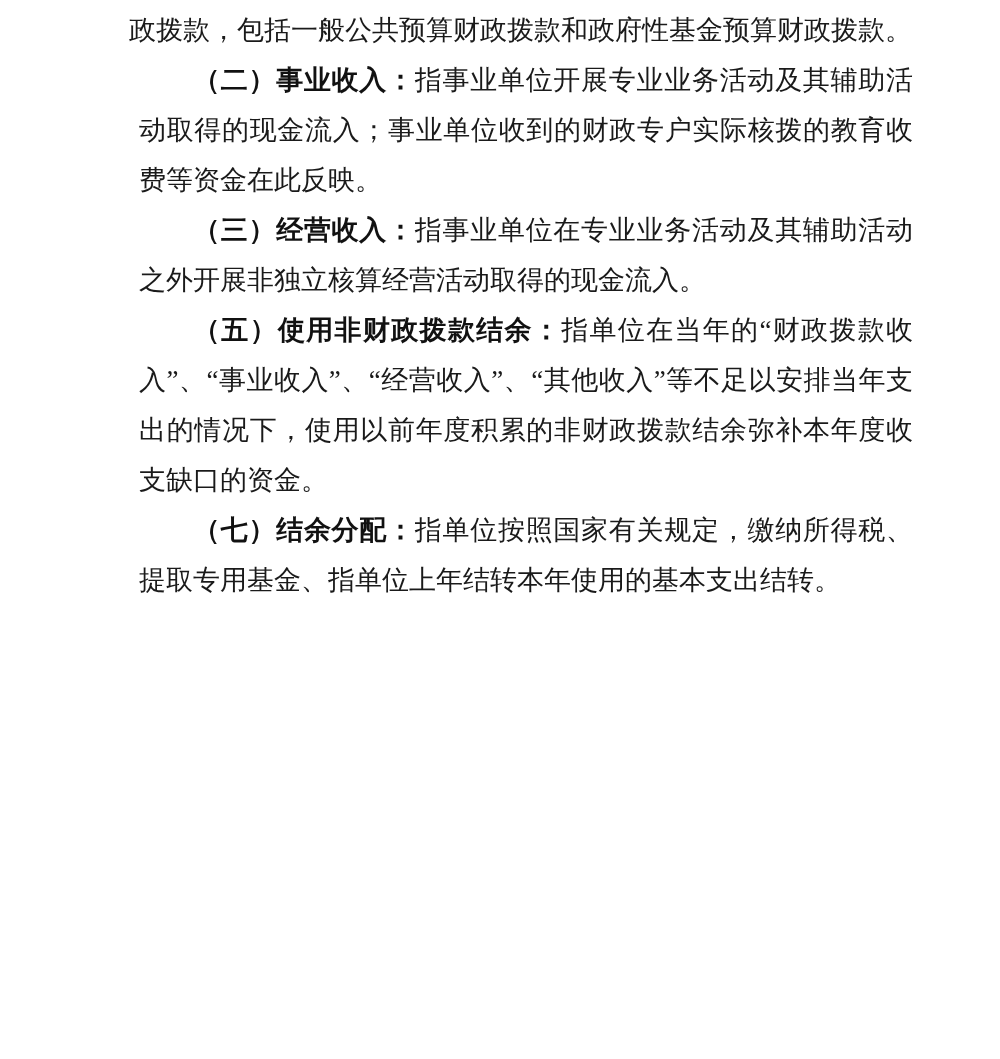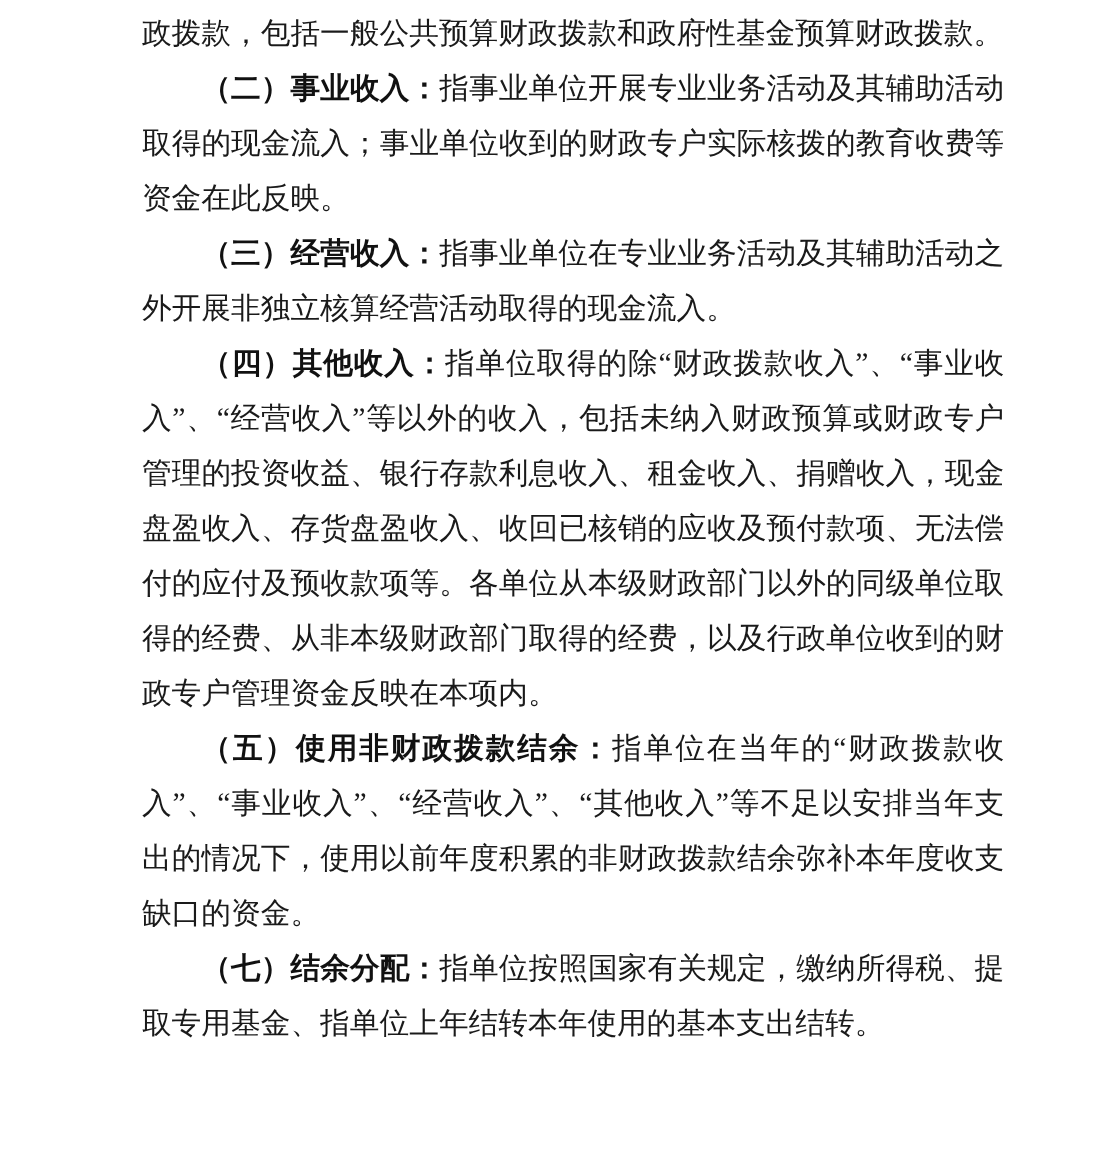--- a/index.html
+++ b/index.html
@@ -24,37 +24,37 @@
     margin: 0;
     font-size: 27px;
     line-height: 50px;
     color: #1a1a1a;
     text-align: justify;
     text-justify: inter-ideograph;
     letter-spacing: 0;
   }
   .para.indent {
     text-indent: 2em;
+    margin-left: 10px;
   }
   .lead {
     font-weight: bold;
     color: #111111;
   }
 </style>
 </head>
 <body>
 
 <div class="page">
 
   <p class="para"><span>政拨款，包括一般公共预算财政拨款和政府性基金预算财政拨款。</span></p>
 
   <p class="para indent"><strong class="lead">（二）事业收入：</strong><span>指事业单位开展专业业务活动及其辅助活动取得的现金流入；事业单位收到的财政专户实际核拨的教育收费等资金在此反映。</span></p>
 
   <p class="para indent"><strong class="lead">（三）经营收入：</strong><span>指事业单位在专业业务活动及其辅助活动之外开展非独立核算经营活动取得的现金流入。</span></p>
 
-  <p class="para indent"><strong class="lead">（四）其他收入：</strong><span>指单位取得的除“财政拨款收入”、“事业收入”、“经营收入”等以外的收入，包括未纳入财政预算或财政专户管理的投资收益、银行存款利息收入、租金收入、捐赠收入，现金盘盈收入、存货盘盈收入、收回已核销的应收及预付款项、无法偿付的应付及预收款项等。各单位从本级财政部门以外的同级单位取得的经费、从非本级财政部门取得的经费，以及行政单位收到的财政专户管理资金反映在本项内。</span></p>
 
   <p class="para indent"><strong class="lead">（五）使用非财政拨款结余：</strong><span>指单位在当年的“财政拨款收入”、“事业收入”、“经营收入”、“其他收入”等不足以安排当年支出的情况下，使用以前年度积累的非财政拨款结余弥补本年度收支缺口的资金。</span></p>
 
 
   <p class="para indent"><strong class="lead">（七）结余分配：</strong><span>指单位按照国家有关规定，缴纳所得税、提取专用基金、指单位上年结转本年使用的基本支出结转。</span></p>
 
 </div>
 
 </body></html>

